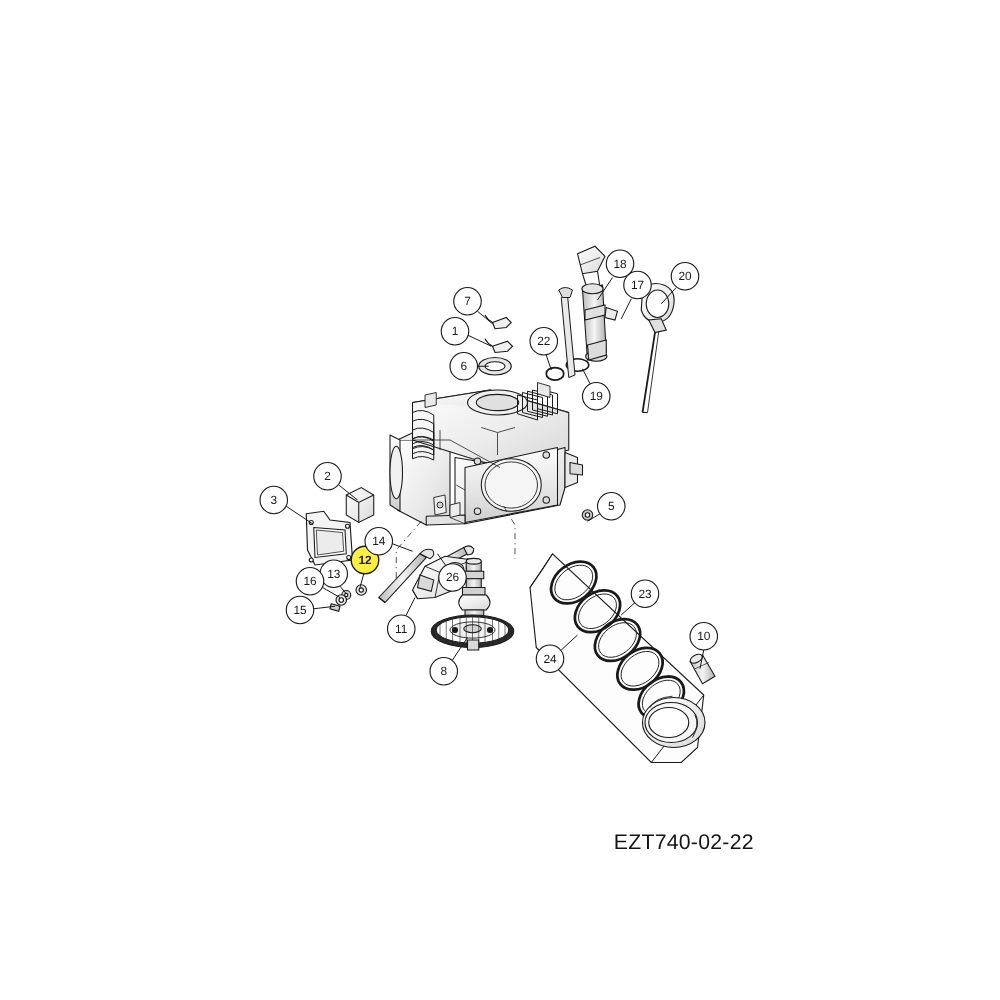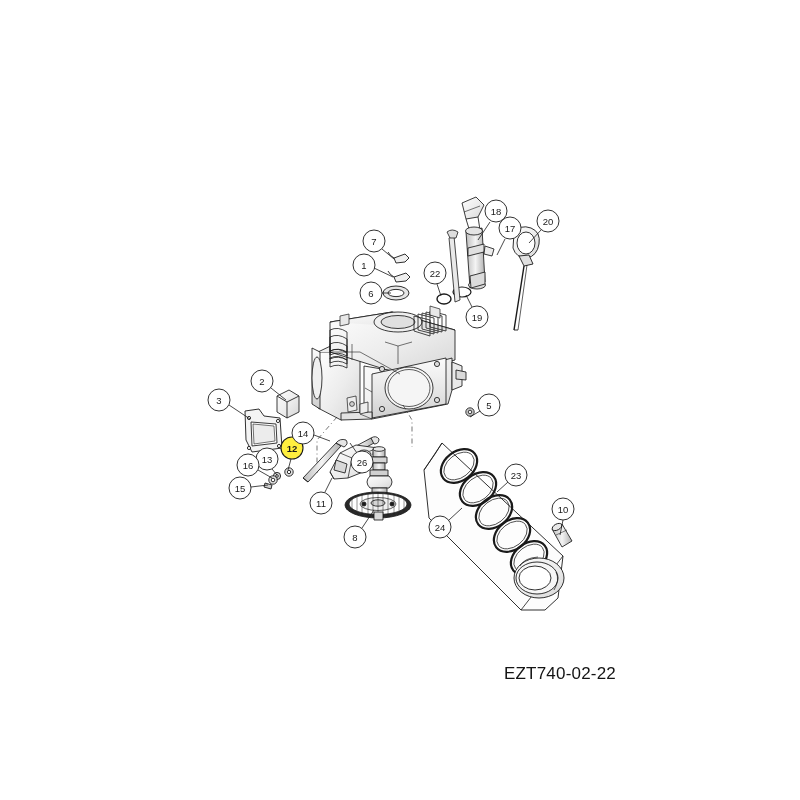--- a/index.html
+++ b/index.html
@@ -427,15 +427,15 @@
         </g>
         <polyline points="357,453 350,443" fill="none" stroke="#1a1a1a" stroke-width="0.8"></polyline>
         <g>
           <circle cx="362" cy="462" r="11" fill="#ffffff" stroke="#1a1a1a" stroke-width="0.9"></circle>
           <text x="362" y="462.5" class="part-label-text">26</text>
         </g>
       </g>
 
   </svg>
 
-  <div class="doc-code" style="left: 504px; top: 664px;">EZT740-02-22</div>
+  <div class="doc-code" style="left: 491px; top: 664px;">EZT740-02-22</div>
 
 </div>
 
 </body></html>

